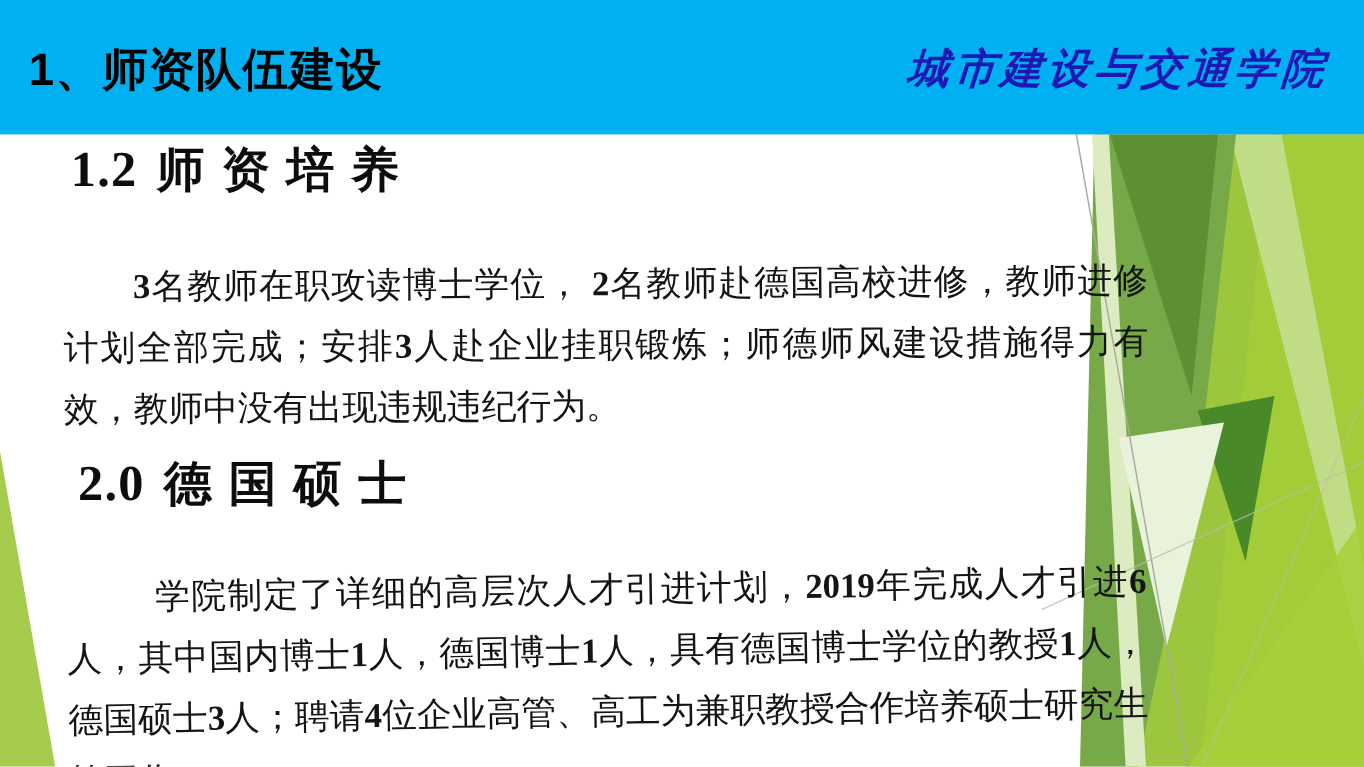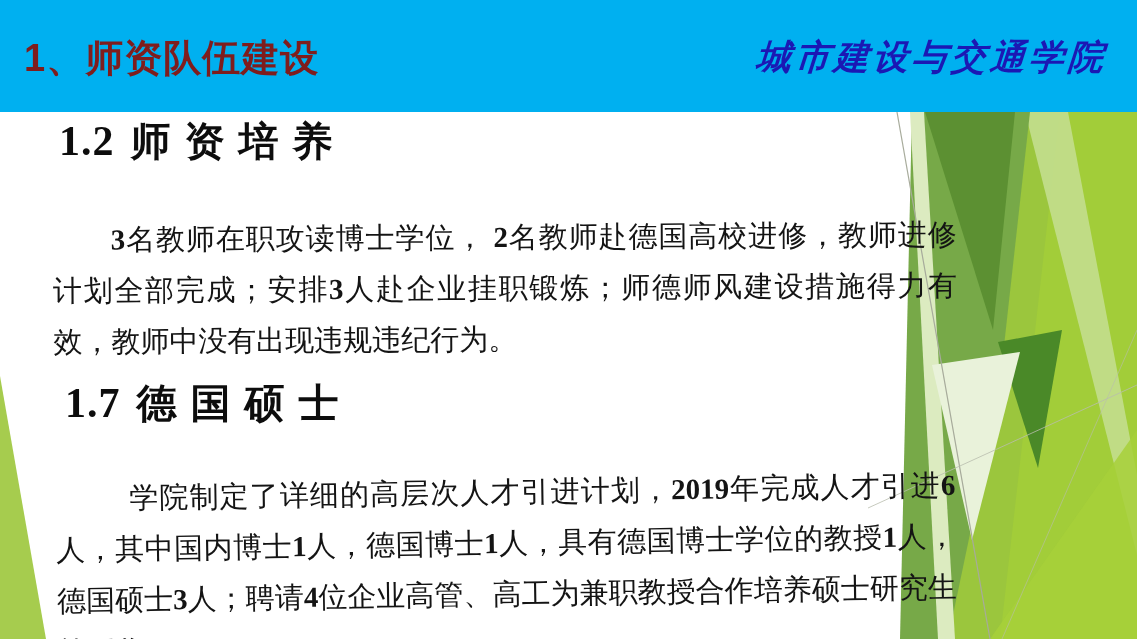--- a/index.html
+++ b/index.html
@@ -9,21 +9,21 @@
     font-family:"Liberation Serif", serif;
   }
   
   .header-bar{
     position:absolute;left:0;top:0;width:1137px;height:112px;
     z-index:3;display:flex;align-items:center;justify-content:space-between;
     box-sizing:border-box;padding:0 30px 0 24px;
   }
   .header-title{
     font-family:"Liberation Sans", sans-serif;
-    font-weight:bold;font-size:38px;color:#7f1d1d;
+    font-weight:bold;font-size:38px;color:#000000;
     letter-spacing:1px;white-space:nowrap;margin-top:4px;
   }
   .header-institute{
     font-family:"DejaVu Serif","Liberation Serif", serif;
     font-style:italic;font-weight:bold;font-size:35px;
     letter-spacing:4px;white-space:nowrap;margin-top:2px;
     transform:skewX(-4deg);
   }
   
   .decor-svg{position:absolute;left:0;top:0;z-index:0;}
@@ -71,18 +71,18 @@
 
 <div class="content">
 
   <div class="sec-heading" id="heading-12">
     <span class="h-num">1.2</span><span class="h-zh">师资培养</span>
   </div>
 
   <div class="para" id="para-12"><span class="num-b">3</span><span>名教师在职攻读博士学位， </span><span class="num-b">2</span><span>名教师赴德国高校进修，教师进修计划全部完成；安排</span><span class="num-b">3</span><span>人赴企业挂职锻炼；师德师风建设措施得力有效，教师中没有出现违规违纪行为。</span></div>
 
   <div class="sec-heading" id="heading-13">
-    <span class="h-num">1.7</span><span class="h-zh">德国硕士</span>
+    <span class="h-num">2.0</span><span class="h-zh">德国硕士</span>
   </div>
 
   <div class="para" id="para-13"><span>学院制定了详细的高层次人才引进计划，</span><span class="num-b">2019</span><span>年完成人才引进</span><span class="num-b">6</span><span>人，其中国内博士</span><span class="num-b">1</span><span>人，德国博士</span><span class="num-b">1</span><span>人，具有德国博士学位的教授</span><span class="num-b">1</span><span>人，德国硕士</span><span class="num-b">3</span><span>人；聘请</span><span class="num-b">4</span><span>位企业高管、高工为兼职教授合作培养硕士研究生等工作</span></div>
 
 </div>
 
 </body></html>

